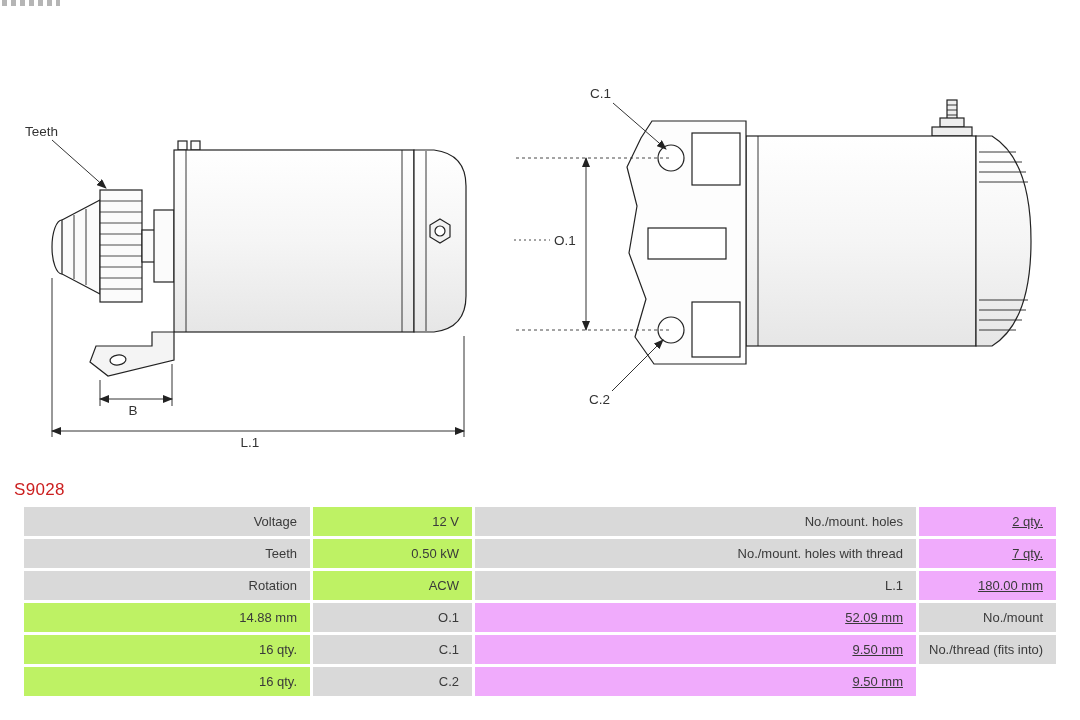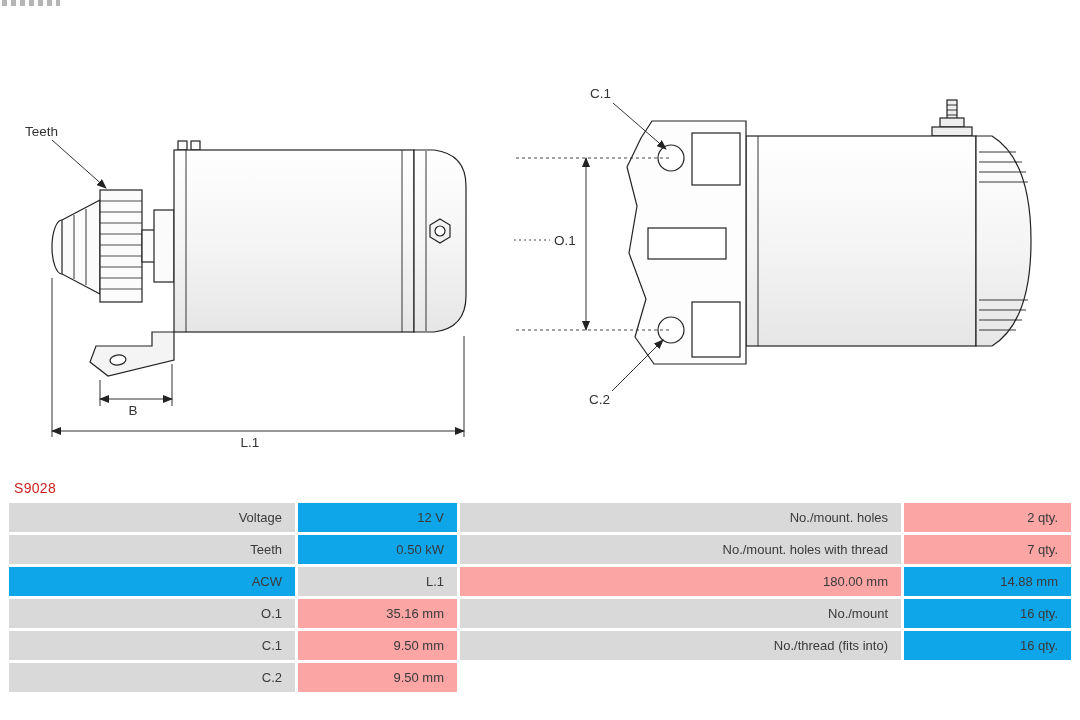--- a/index.html
+++ b/index.html
@@ -9,37 +9,37 @@
     position:relative;
   }
   .top-artifact{
     position:absolute;top:0;left:2px;width:58px;height:6px;
     background:repeating-linear-gradient(90deg,#b5b5b5 0 5px,#ffffff 5px 9px);
   }
   .drawing{display:block;width:1080px;height:470px;}
   .drawing text{font-family:"Liberation Sans", sans-serif;font-size:13.5px;fill:#333;}
   .part-number{
     margin:10px 0 7px 14px;
-    font-size:14px;color:#cc1f1f;letter-spacing:.3px;
+    font-size:17px;color:#cc1f1f;letter-spacing:.3px;
   }
   .spec-table{
     display:grid;
     grid-template-columns:286px 159px 441px 1fr;
     gap:3px;
-    margin:0 9px;
+    margin:0 24px;
   }
   .cell{
     padding:8px 13px 7px 10px;
     font-size:13px;line-height:14px;
     text-align:right;color:#3a3a3a;
     white-space:nowrap;overflow:hidden;
   }
   .cell.lbl{background:#d9d9d9;}
-  .cell.v1{background:#0ea5e9;}
-  .cell.v2{background:#fca5a5;}
+  .cell.v1{background:#bef264;}
+  .cell.v2{background:#f0abfc;text-decoration:underline;}
 </style>
 </head>
 <body>
 
 <div class="top-artifact"></div>
 
 <svg class="drawing" viewBox="0 0 1080 470" xmlns="http://www.w3.org/2000/svg">
   <defs>
     <marker id="arrow" viewBox="0 0 10 8" markerWidth="10" markerHeight="8" refX="9" refY="4" orient="auto-start-reverse" markerUnits="userSpaceOnUse">
       <path d="M0,0 L10,4 L0,8 Z" fill="#222"></path>
@@ -155,27 +155,28 @@
   <div class="cell lbl">Voltage</div>
   <div class="cell v1">12 V</div>
   <div class="cell lbl">No./mount. holes</div>
   <div class="cell v2">2 qty.</div>
 
   <div class="cell lbl">Teeth</div>
   <div class="cell v1">0.50 kW</div>
   <div class="cell lbl">No./mount. holes with thread</div>
   <div class="cell v2">7 qty.</div>
 
+  <div class="cell lbl">Rotation</div>
   <div class="cell v1">ACW</div>
   <div class="cell lbl">L.1</div>
   <div class="cell v2">180.00 mm</div>
 
   <div class="cell v1">14.88 mm</div>
   <div class="cell lbl">O.1</div>
-  <div class="cell v2">35.16 mm</div>
+  <div class="cell v2">52.09 mm</div>
 
   <div class="cell lbl">No./mount</div>
   <div class="cell v1">16 qty.</div>
   <div class="cell lbl">C.1</div>
   <div class="cell v2">9.50 mm</div>
 
   <div class="cell lbl">No./thread (fits into)</div>
   <div class="cell v1">16 qty.</div>
   <div class="cell lbl">C.2</div>
   <div class="cell v2">9.50 mm</div>

